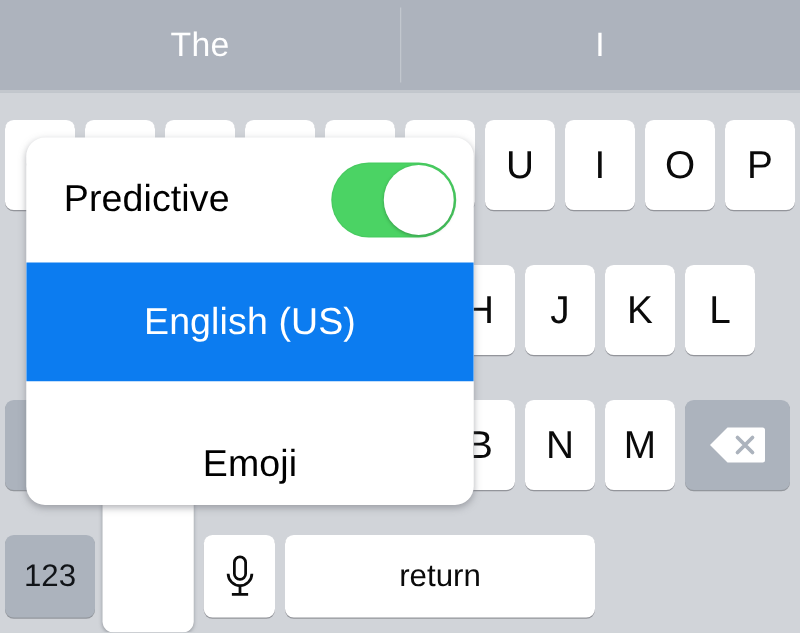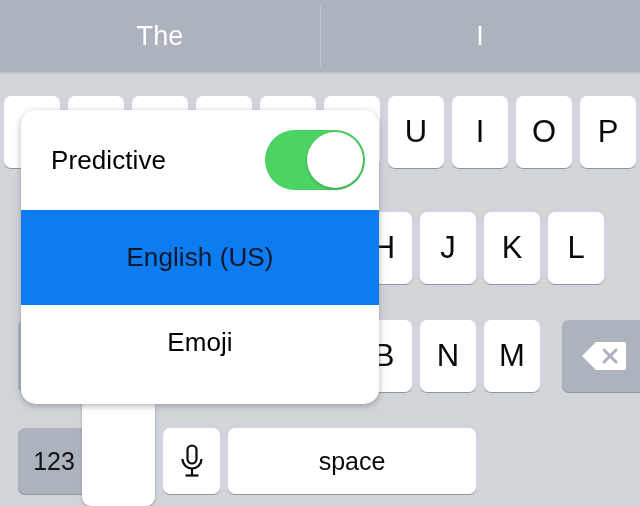--- a/index.html
+++ b/index.html
@@ -68,21 +68,20 @@
     justify-content: center;
     color: #0a0a0a;
     font-size: 31px;
     font-weight: 400;
     box-sizing: border-box;
   }
   .key.dark {
     background: #acb3bd;
     color: #111418;
     box-shadow: 0 1px 0 rgba(130,134,140,0.8);
-    margin-left: 14px;
   }
   .key.wide-label {
     font-size: 25px;
   }
 
   
   .bksp-glyph {
     position: relative;
     width: 44px;
     height: 30px;
@@ -128,32 +127,32 @@
     padding: 0 14px 0 30px;
     justify-content: space-between;
   }
   #row-language {
     top: 100px;
     height: 95px;
     background: #0c7cf0;
     justify-content: center;
   }
   #row-emoji {
-    top: 183px;
+    top: 212px;
     height: 99px;
     justify-content: center;
     border-radius: 24px;
   }
   .popup-label {
-    font-size: 26px;
+    font-size: 30px;
     color: #000000;
     letter-spacing: 0.1px;
   }
   #row-language .popup-label {
-    color: #0f172a;
+    color: #ffffff;
   }
 
   
   .toggle {
     position: relative;
     width: 100px;
     height: 60px;
     border-radius: 30px;
     background: #4bd364;
     box-shadow: inset 0 0 0 1px rgba(0,0,0,0.04);
@@ -298,21 +297,21 @@
       <span class="mic-glyph">
         <svg width="26" height="34" viewBox="0 0 26 34">
           <rect x="8.5" y="1.5" width="9" height="18" rx="4.5" fill="none" stroke="#0a0a0a" stroke-width="2.2"></rect>
           <path d="M3.5 15 a9.5 9.5 0 0 0 19 0" fill="none" stroke="#0a0a0a" stroke-width="2.2"></path>
           <path d="M13 24.5 V31" stroke="#0a0a0a" stroke-width="2.2"></path>
           <path d="M6.5 31.5 H19.5" stroke="#0a0a0a" stroke-width="2.2"></path>
         </svg>
       </span>
     </div>
     <div class="key wide-label" style="left:228px;top:352px; width:248px; height:66px;">
-      <span>space</span>
+      <span>return</span>
     </div>
   </div>
 
   <div id="lang-popup-stem"></div>
 
   <div id="lang-popup">
 
     <div class="popup-row" id="row-predictive">
       <span class="popup-label">Predictive</span>
       <span class="toggle">

